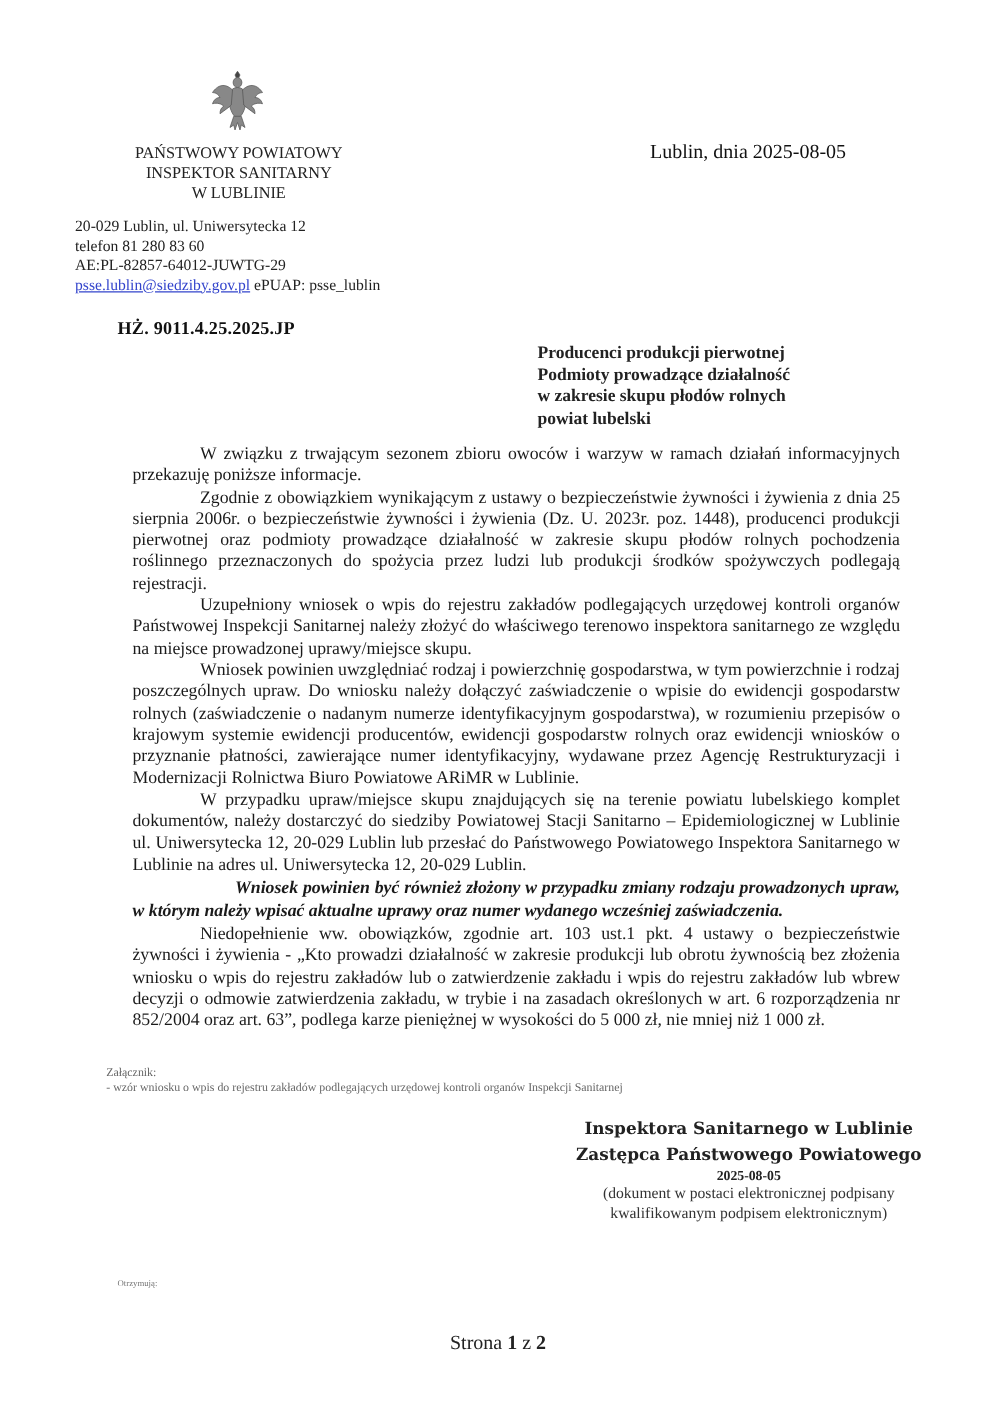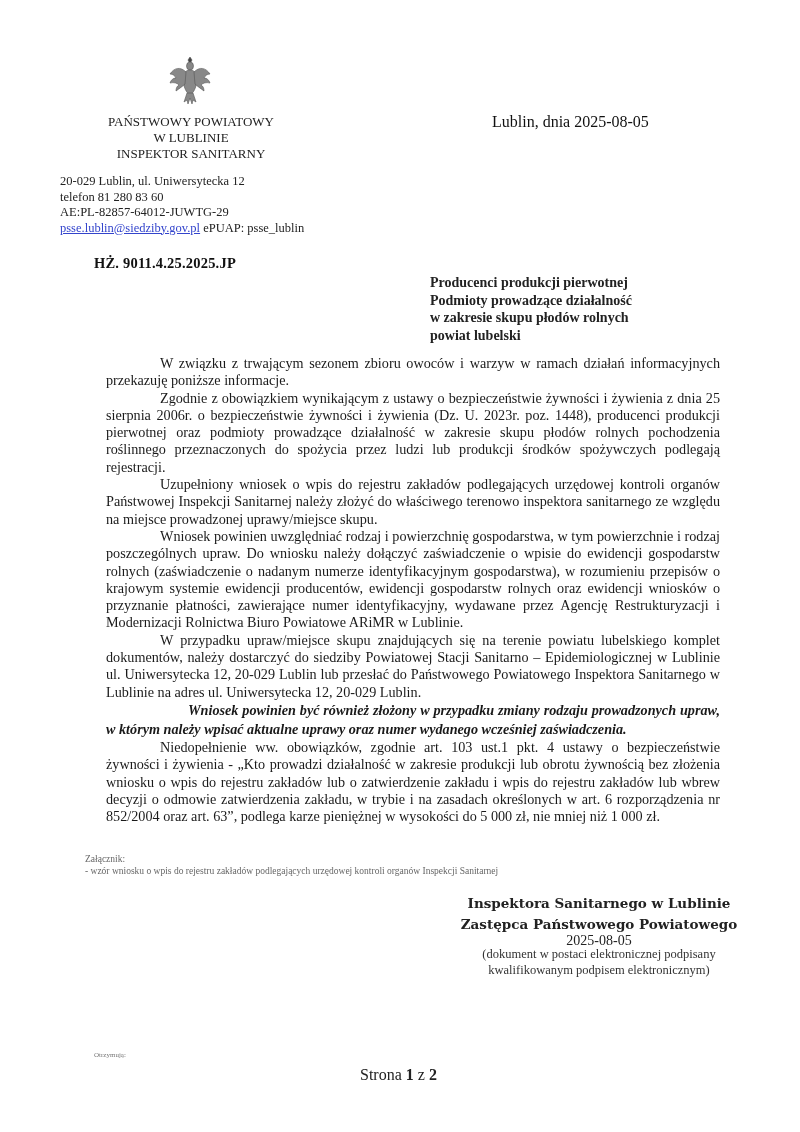--- a/index.html
+++ b/index.html
@@ -5,33 +5,33 @@
   html, body { margin: 0; padding: 0; background: #ffffff; }
   body {
     width: 800px; height: 1132px; position: relative; overflow: hidden;
     font-family: "Liberation Serif", "DejaVu Serif", serif; color: #111;
   }
   .abs { position: absolute; }
   .emblem { left: 168px; top: 56px; width: 44px; height: 50px; }
   .org { left: 60px; top: 114px; width: 262px; text-align: center; font-size: 13px; line-height: 16px; color: #222; }
   .addr { left: 60px; top: 174px; width: 290px; font-size: 12.5px; line-height: 15.5px; color: #222; }
   .addr a { color: #3344cc; text-decoration: underline; }
-  .date { left: 492px; top: 113px; font-size: 16px; color: #111; }
+  .date { left: 520px; top: 113px; font-size: 16px; color: #111; }
   .ref { left: 94px; top: 255px; font-size: 14.5px; font-weight: bold; letter-spacing: 0.2px; }
   .recipients { left: 430px; top: 274px; font-size: 14px; line-height: 17.5px; font-weight: bold; color: #222; }
   .body { left: 94px; top: 355px; width: 614px; font-size: 14.2px; line-height: 17.3px; text-align: justify; color: #1a1a1a; margin-left: 12px; }
   .body p { margin: 0; text-indent: 54px; }
   .body p.bold { font-weight: bold; text-indent: 82px; line-height: 19px; font-style: italic; }
   .attach { left: 85px; top: 853px; font-size: 9.5px; line-height: 12px; color: #666; }
   .sign { left: 440px; top: 893px; width: 318px; text-align: center; color: #222; }
   .sign .pos { font-family: "DejaVu Serif", serif; font-size: 13.5px; font-weight: bold; line-height: 21px; }
   .sign .name { font-family: "DejaVu Serif", serif; font-size: 18px; font-weight: bold; line-height: 22px; margin-top: 1px; }
-  .sign .sdate { font-size: 14px; font-weight: normal; line-height: 12px; }
+  .sign .sdate { font-size: 11px; font-weight: bold; line-height: 12px; }
   .sign .note { font-size: 12.5px; line-height: 15.5px; color: #333; }
-  .received { left: 94px; top: 1051px; font-size: 7px; color: #777; text-align: right; }
+  .received { left: 94px; top: 1023px; font-size: 7px; color: #777; text-align: right; }
   .pager { left: 360px; top: 1066px; font-size: 16px; color: #222; }
   .pager b { font-weight: bold; }
 </style>
 </head>
 <body>
 
 <div class="abs emblem">
   <svg viewBox="0 0 44 50" width="44" height="50">
     <g fill="#888" stroke="#555" stroke-width="0.6">
       <path d="M20 4 L22 1 L24 4 L23 6 L21 6 Z" fill="#444"></path>
@@ -39,22 +39,22 @@
       <path d="M22 14 C15 14 14 22 16 30 C18 36 20 38 22 38 C24 38 26 36 28 30 C30 22 29 14 22 14 Z"></path>
       <path d="M18 16 C12 10 6 12 2 18 C5 18 7 20 8 22 C5 22 3 24 2 27 C6 26 9 27 11 29 C9 30 8 32 8 35 C12 32 15 30 17 28 Z"></path>
       <path d="M26 16 C32 10 38 12 42 18 C39 18 37 20 36 22 C39 22 41 24 42 27 C38 26 35 27 33 29 C35 30 36 32 36 35 C32 32 29 30 27 28 Z"></path>
       <path d="M19 37 L16 46 L19 44 L20 48 L22 42 L24 48 L25 44 L28 46 L25 37 Z"></path>
     </g>
   </svg>
 </div>
 
 <div class="abs org">
   <div>PAŃSTWOWY POWIATOWY</div>
+  <div>INSPEKTOR SANITARNY</div>
   <div>W LUBLINIE</div>
-  <div>INSPEKTOR SANITARNY</div>
 </div>
 
 <div class="abs addr">
   <div>20-029 Lublin, ul. Uniwersytecka 12</div>
   <div>telefon 81 280 83 60</div>
   <div>AE:PL-82857-64012-JUWTG-29</div>
   <div><a style="color: rgb(51, 68, 204);">psse.lublin@siedziby.gov.pl</a><span> ePUAP: psse_lublin</span></div>
 </div>
 
 <div class="abs date">Lublin, dnia 2025-08-05</div>

